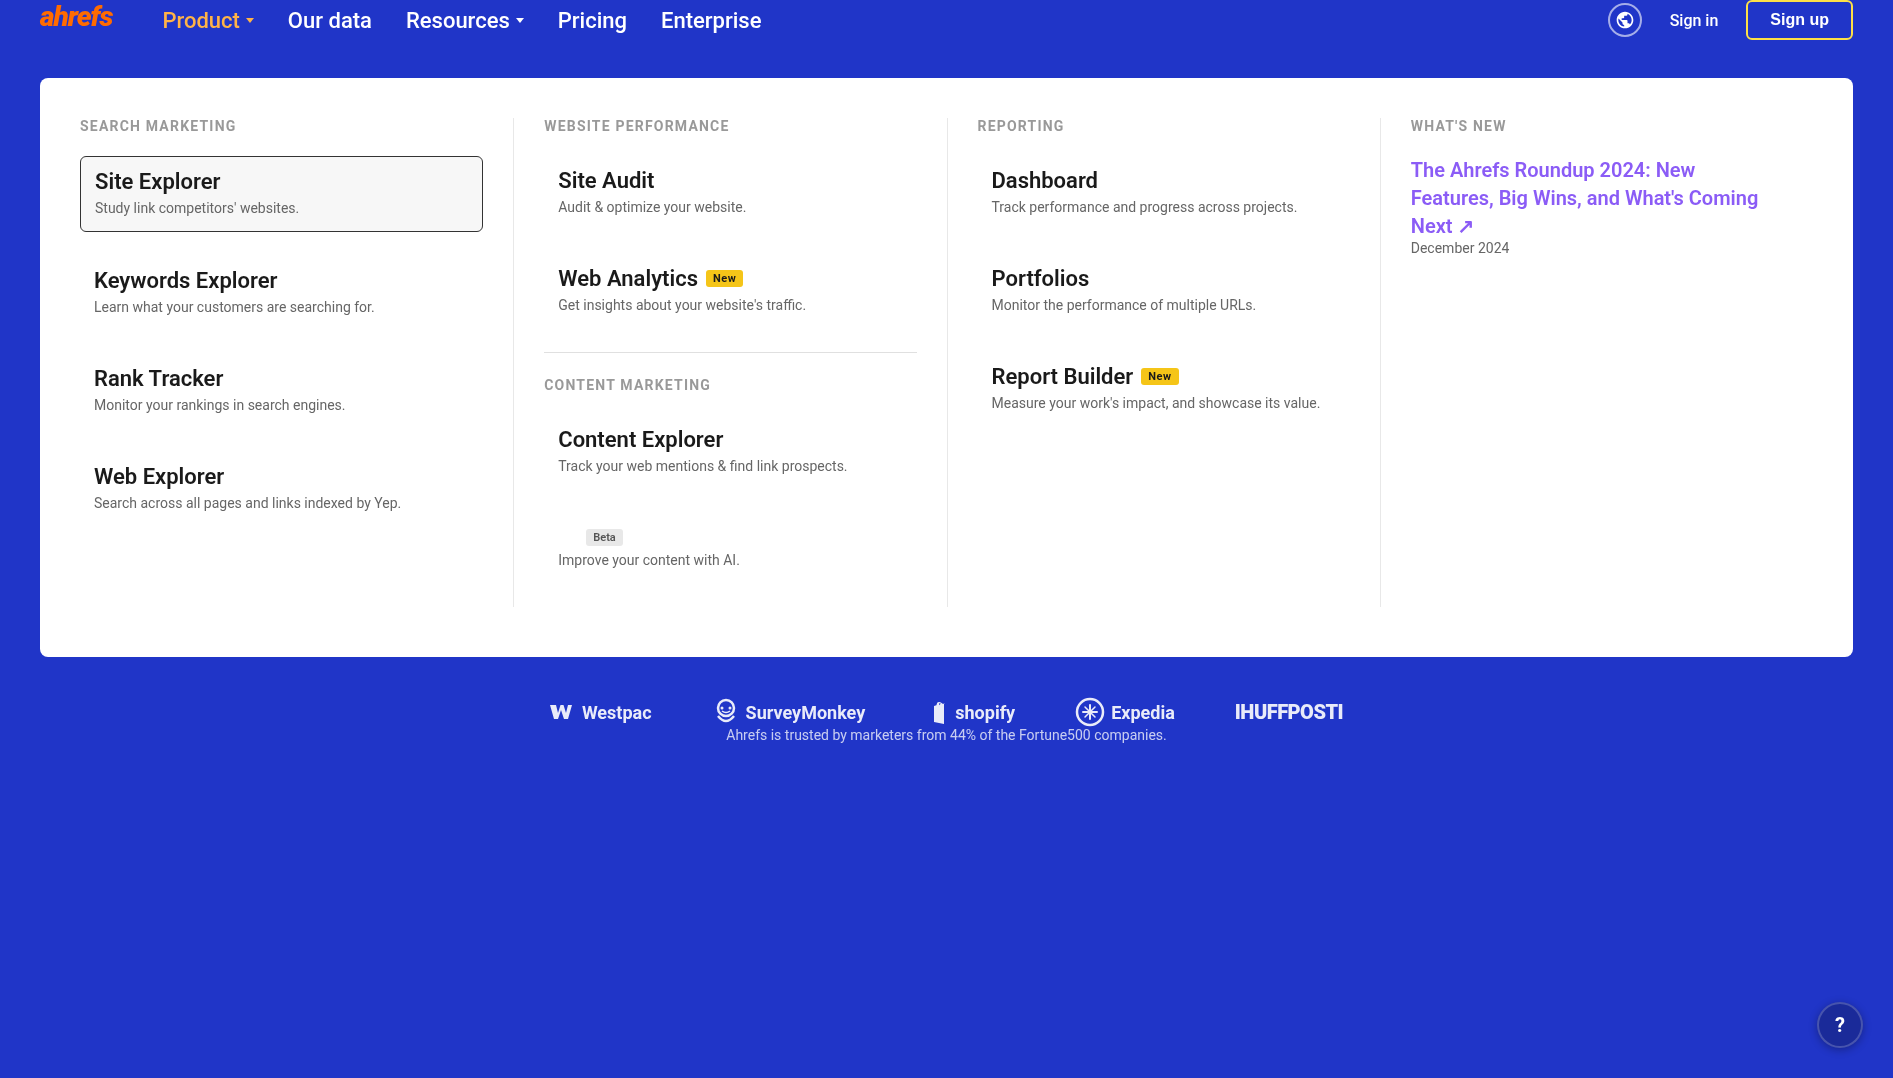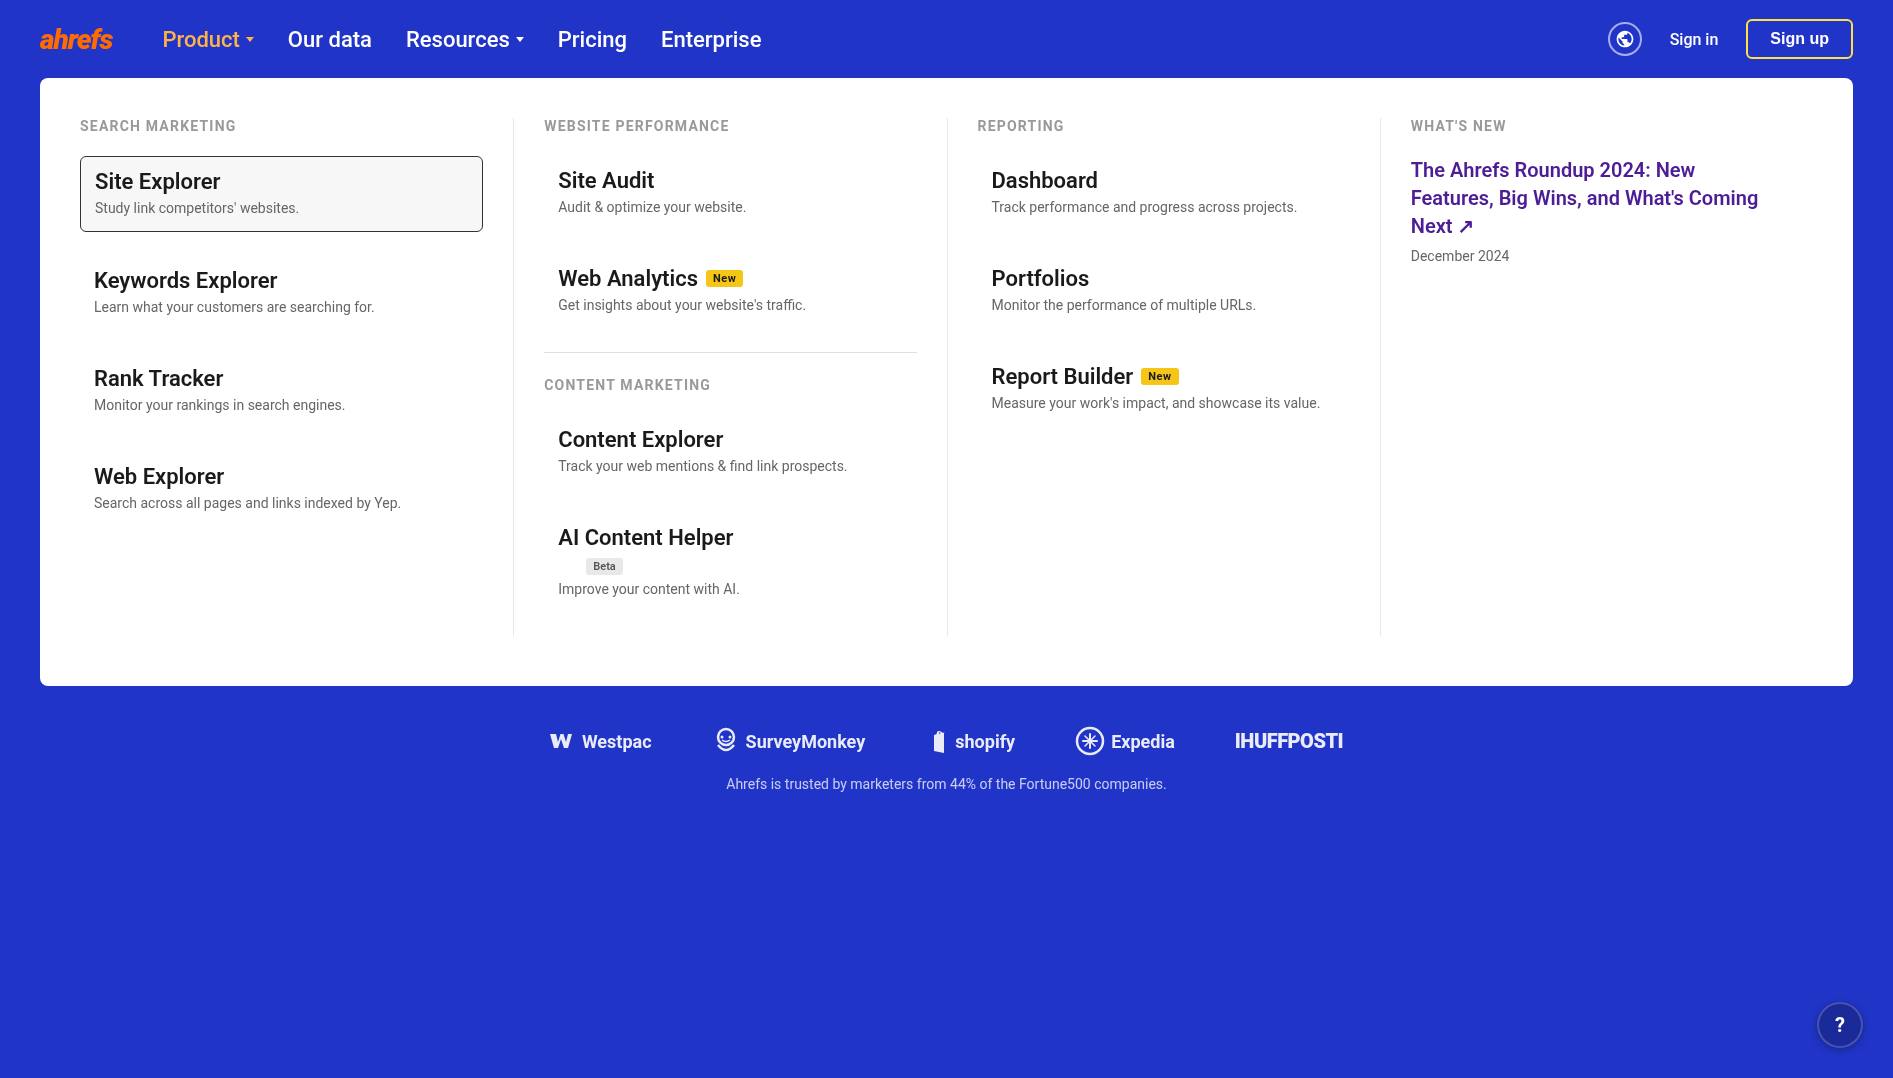--- a/index.html
+++ b/index.html
@@ -6,21 +6,21 @@
     body {
       font-family: -apple-system, BlinkMacSystemFont, 'Segoe UI', Roboto, sans-serif;
       background: #2035c8;
       min-height: 100vh;
     }
 
     
     .navbar {
       background: #2035c8;
       display: flex;
-      align-items: center;
+      align-items: flex-start;
       padding: 0 40px;
       height: 78px;
       position: relative;
       z-index: 100;
     }
     .navbar-logo {
       font-size: 28px;
       font-weight: 900;
       color: #ff6b00;
       letter-spacing: -1px;
@@ -150,40 +150,38 @@
       font-size: 11px;
       font-weight: 600;
       padding: 2px 7px;
       border-radius: 3px;
       display: inline-block;
       margin-top: 4px;
       margin-bottom: 4px;
       margin-left: 28px;
     }
     .whats-new-link {
-      color: #4c1d95;
+      color: #8b5cf6;
       font-size: 20px;
       font-weight: 600;
       line-height: 1.4;
-      margin-bottom: 8px;
       cursor: pointer;
     }
     .whats-new-date {
       font-size: 14px;
       color: #666;
     }
 
     
     .logos-bar {
       background: #2035c8;
       padding: 40px 60px 20px 60px;
       display: flex;
       flex-direction: column;
       align-items: center;
-      gap: 20px;
     }
     .logos-row {
       display: flex;
       align-items: center;
       gap: 60px;
     }
     .logo-item {
       color: #fff;
       font-size: 18px;
       font-weight: 700;
@@ -306,21 +304,20 @@
       <hr class="section-divider">
 
       <div class="col-label">CONTENT MARKETING</div>
 
       <div class="menu-item">
         <div class="menu-item-title">Content Explorer</div>
         <div class="menu-item-desc">Track your web mentions &amp; find link prospects.</div>
       </div>
 
       <div class="menu-item">
-        <div class="menu-item-title">AI Content Helper</div>
         <span class="badge-beta">Beta</span>
         <div class="menu-item-desc">Improve your content with AI.</div>
       </div>
     </div>
 
     <div class="dropdown-col">
       <div class="col-label">REPORTING</div>
 
       <div class="menu-item">
         <div class="menu-item-title">Dashboard</div>

